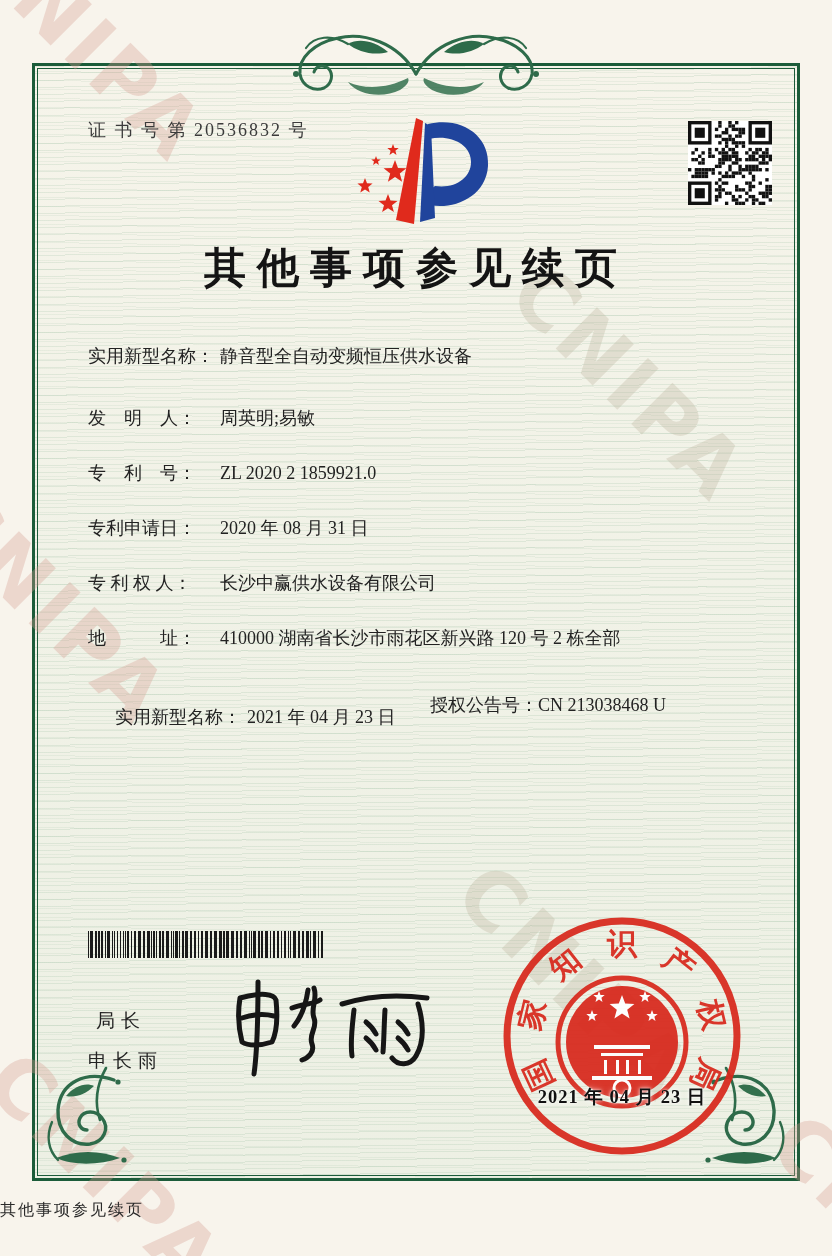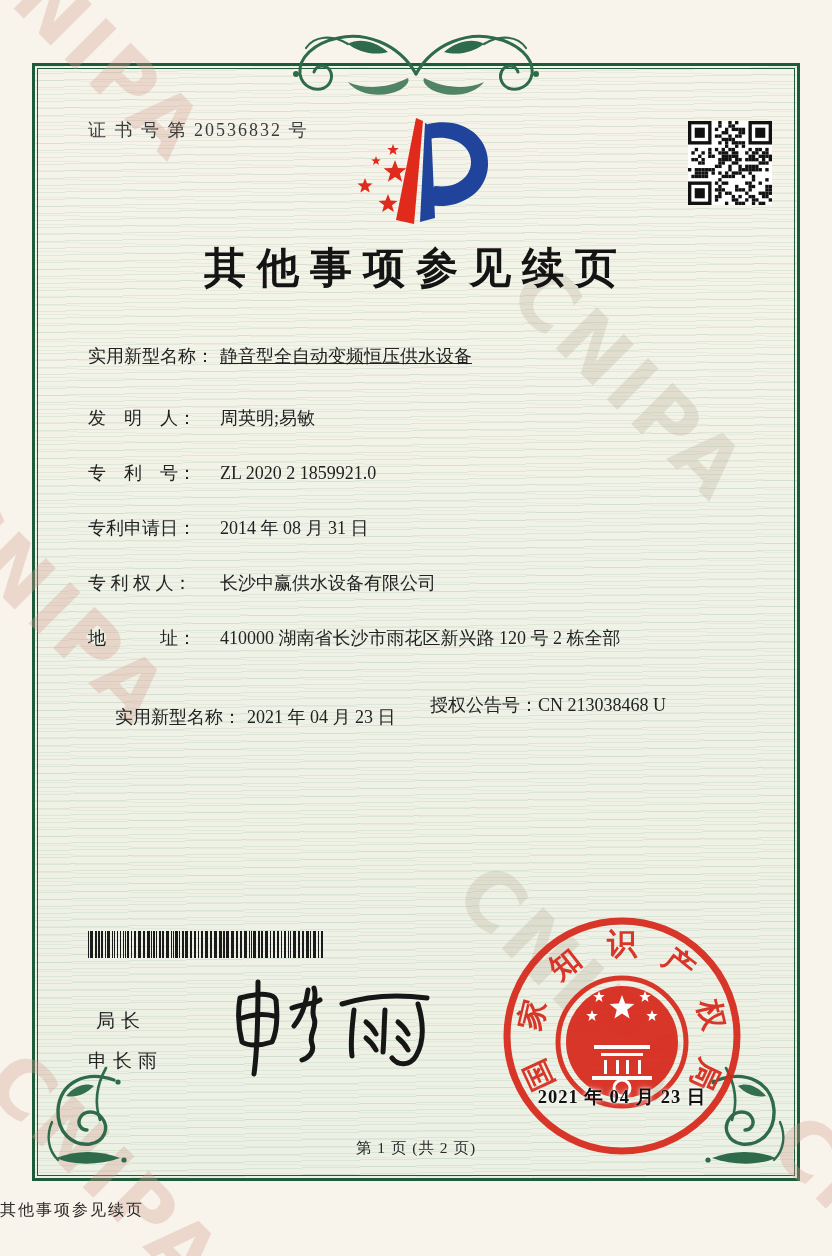--- a/index.html
+++ b/index.html
@@ -41,21 +41,21 @@
   }
   .qr{position:absolute;left:688px;top:121px;z-index:4;}
   .logo{position:absolute;left:338px;top:108px;z-index:4;}
   .title{
     position:absolute;left:0;width:832px;top:240px;z-index:4;
     text-align:center;font-size:42px;font-weight:bold;
     letter-spacing:11px;color:#141414;
   }
   .fields{position:absolute;left:88px;top:344px;width:668px;z-index:4;font-size:18px;}
   .field-row{line-height:24px;margin-bottom:31px;position:relative;white-space:pre;}
-  .field-row.gap-lg{margin-bottom:38px;text-decoration:underline;}
+  .field-row.gap-lg{margin-bottom:38px;}
   .field-label{display:inline-block;min-width:132px;white-space:pre;}
   .field-pair2{position:absolute;left:342px;top:12px;white-space:pre;}
   .paras{
     position:absolute;left:88px;top:718px;width:668px;z-index:4;
     font-size:17.5px;line-height:34px;text-align:justify;color:#1e1e1e;
   }
   .paras p{margin:0;text-indent:2em;}
 
   .barcode{position:absolute;left:88px;top:931px;z-index:4;}
 
@@ -362,21 +362,21 @@
         <rect x="6.72" y="67.20" width="10.08" height="10.08"></rect>
       </g>
   </svg>
 
   <div class="title">其他事项参见续页</div>
 
   <div class="fields">
     <div class="field-row gap-lg"><span class="field-label">实用新型名称：</span><span>静音型全自动变频恒压供水设备</span></div>
     <div class="field-row"><span class="field-label">发　明　人：</span><span>周英明;易敏</span></div>
     <div class="field-row"><span class="field-label">专　利　号：</span><span>ZL 2020 2 1859921.0</span></div>
-    <div class="field-row"><span class="field-label">专利申请日：</span><span>2014 年 08 月 31 日</span></div>
+    <div class="field-row"><span class="field-label">专利申请日：</span><span>2020 年 08 月 31 日</span></div>
     <div class="field-row"><span class="field-label">专 利 权 人：</span><span>长沙中赢供水设备有限公司</span></div>
     <div class="field-row"><span class="field-label">地　　　址：</span><span>410000 湖南省长沙市雨花区新兴路 120 号 2 栋全部</span></div>
     <div class="field-row">
       <span class="field-label">实用新型名称：</span><span>2021 年 04 月 23 日</span>
       <span class="field-pair2"><span>授权公告号：</span><span>CN 213038468 U</span></span>
     </div>
   </div>
 
 
   <svg class="barcode" width="238" height="27" viewBox="0 0 238 27">
@@ -504,16 +504,15 @@
           <rect x="128" y="148" width="3" height="14"></rect>
           <rect x="140" y="148" width="3" height="14"></rect>
           <rect x="94" y="164" width="60" height="4"></rect>
         </g>
         <circle cx="124" cy="176" r="8" fill="none" stroke="#ffffff" stroke-width="3"></circle>
       </g>
     </g>
   </svg>
   <div class="seal-date">2021 年 04 月 23 日</div>
 
-  <div class="page-num">第 1 页 (共 2 页)</div>
   <div class="cont-note">其他事项参见续页</div>
 
 </div>
 
 </body></html>

